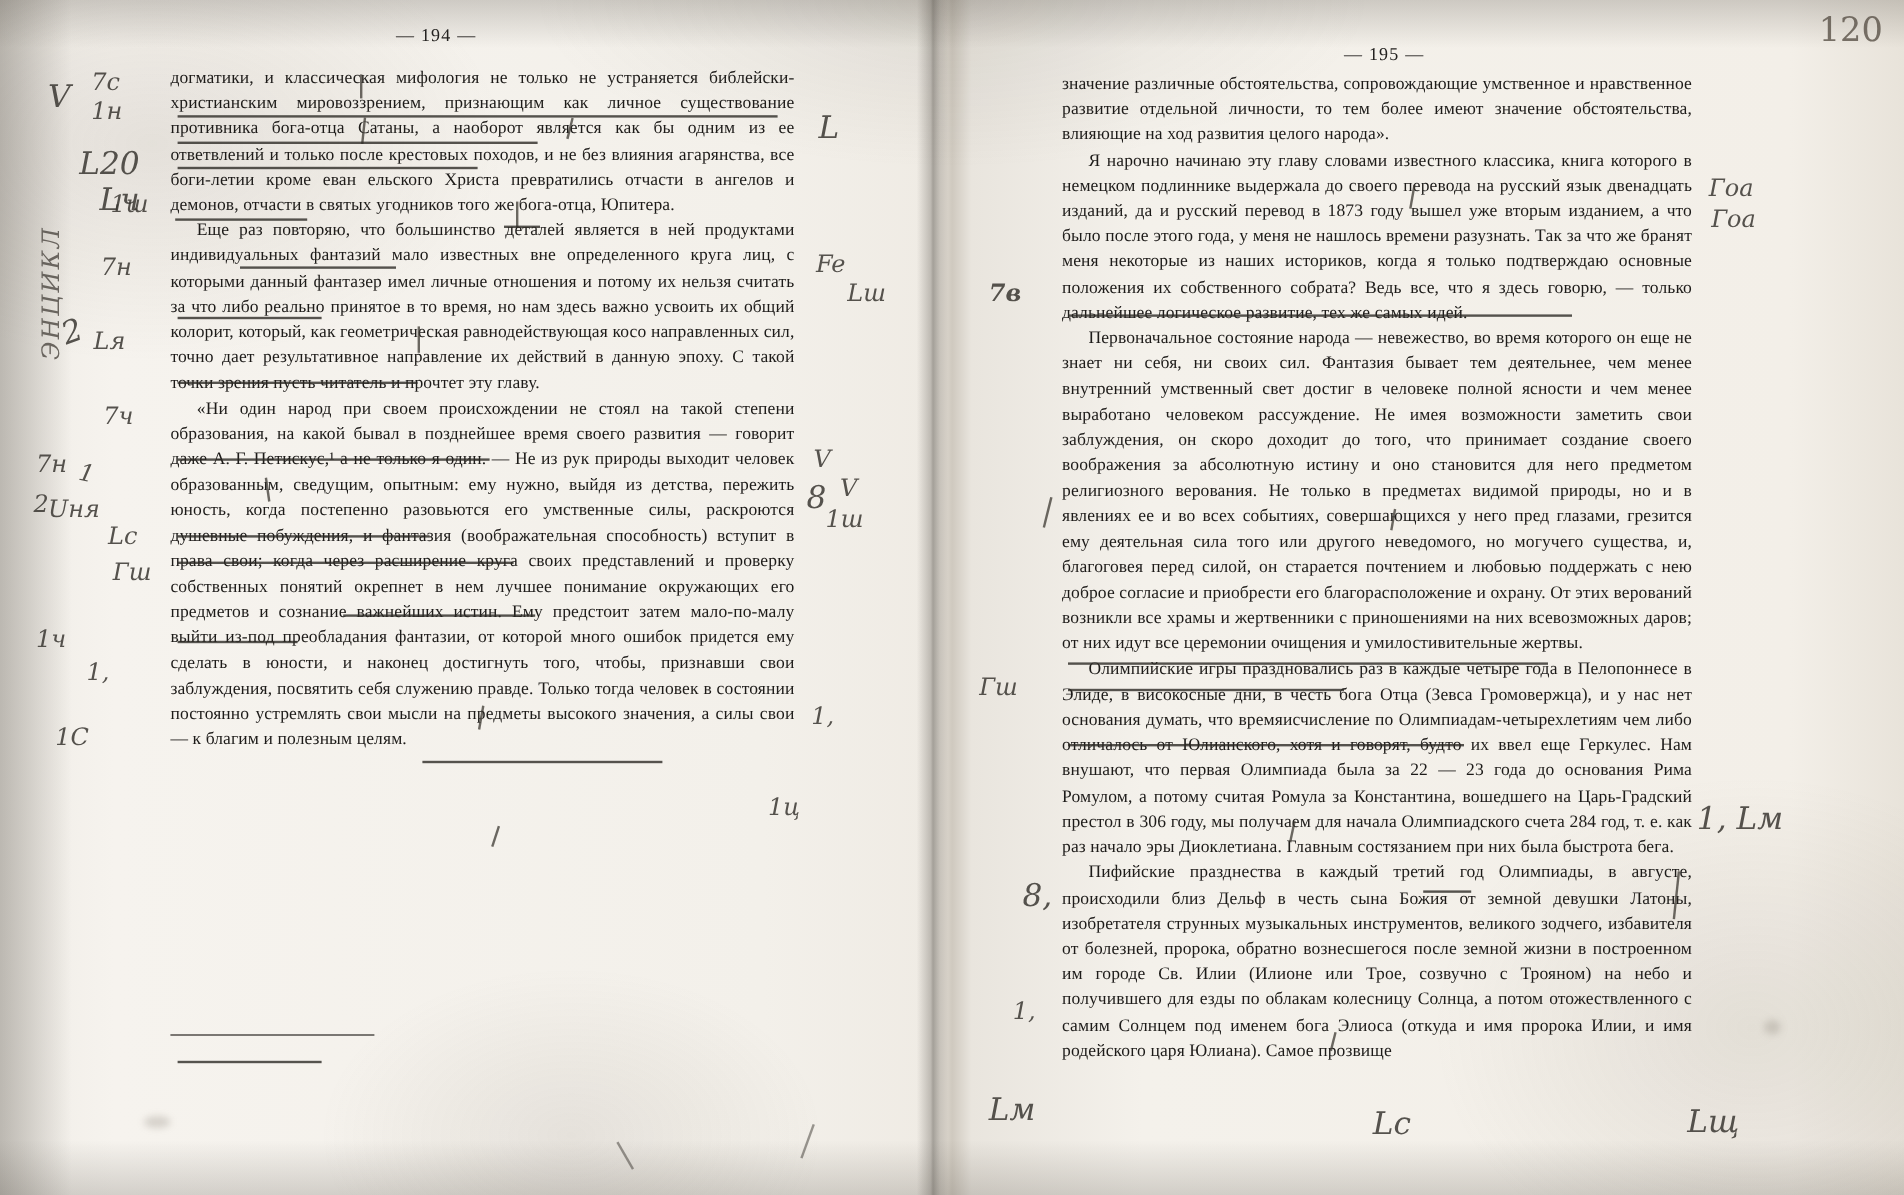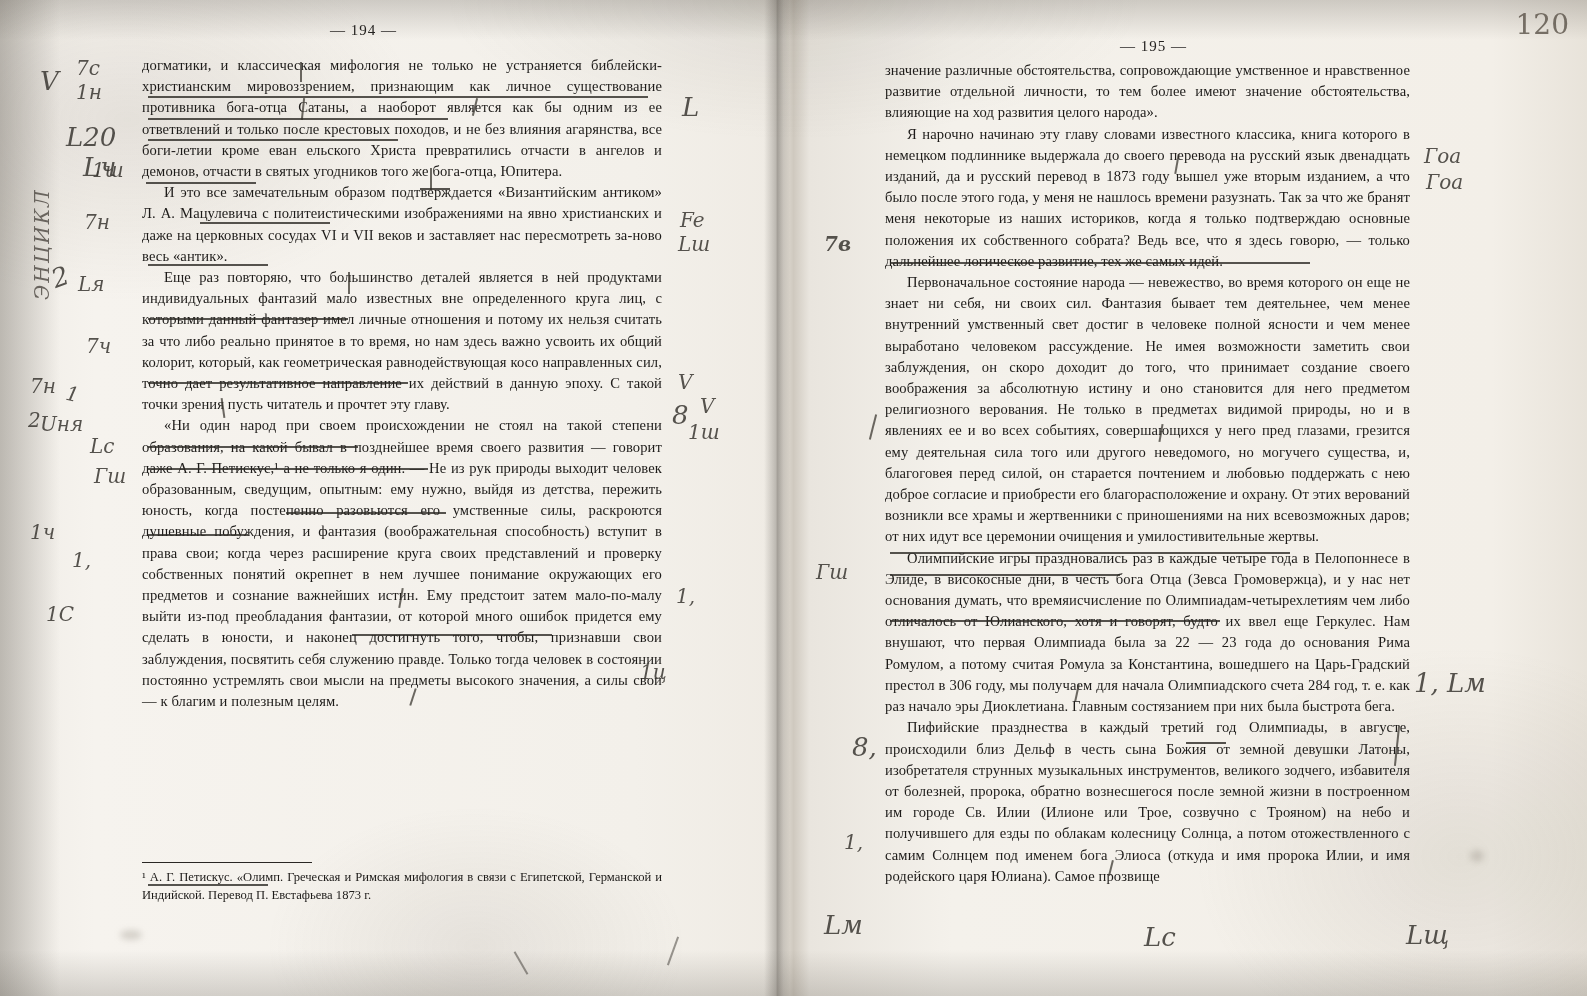--- a/index.html
+++ b/index.html
@@ -171,28 +171,26 @@
   <div class="edge-shadow-bottom"></div>
 
   <div class="smudge" style="left:1470px; top:850px; width:14px; height:12px;"></div>
   <div class="smudge" style="left:120px; top:930px; width:22px; height:10px;"></div>
 
   <div class="col col-left">
     <div class="page-num pn-left">— 194 —</div>
 
     <div class="body-text bt-left">
       <p class="noind">догматики, и классическая мифология не только не устраняется библейски-христианским мировоззрением, признающим как личное существование противника бога-отца Сатаны, а наоборот является как бы одним из ее ответвлений и только после крестовых походов, и не без влияния агарянства, все боги-летии кроме еван ельского Христа превратились отчасти в ангелов и демонов, отчасти в святых угодников того же бога-отца, Юпитера.</p>
-      <p>И это все замечательным образом подтверждается «Византийским антиком» Л. А. Мацулевича с политеистическими изображениями на явно христианских и даже на церковных сосудах VI и VII веков и заставляет нас пересмотреть за-ново весь «антик».</p>
       <p>Еще раз повторяю, что большинство деталей является в ней продуктами индивидуальных фантазий мало известных вне определенного круга лиц, с которыми данный фантазер имел личные отношения и потому их нельзя считать за что либо реально принятое в то время, но нам здесь важно усвоить их общий колорит, который, как геометрическая равнодействующая косо направленных сил, точно дает результативное направление их действий в данную эпоху. С такой точки зрения пусть читатель и прочтет эту главу.</p>
       <p>«Ни один народ при своем происхождении не стоял на такой степени образования, на какой бывал в позднейшее время своего развития — говорит даже А. Г. Петискус,¹ а не только я один. — Не из рук природы выходит человек образованным, сведущим, опытным: ему нужно, выйдя из детства, пережить юность, когда постепенно разовьются его умственные силы, раскроются душевные побуждения, и фантазия (воображательная способность) вступит в права свои; когда через расширение круга своих представлений и проверку собственных понятий окрепнет в нем лучшее понимание окружающих его предметов и сознание важнейших истин. Ему предстоит затем мало-по-малу выйти из-под преобладания фантазии, от которой много ошибок придется ему сделать в юности, и наконец достигнуть того, чтобы, признавши свои заблуждения, посвятить себя служению правде. Только тогда человек в состоянии постоянно устремлять свои мысли на предметы высокого значения, а силы свои — к благим и полезным целям.</p>
     </div>
 
     <div class="footnote">
       <div class="rule"></div>
-      <div>¹ А. Г. Петискус. «Олимп. Греческая и Римская мифология в связи с Египетской, Германской и Индийской. Перевод П. Евстафьева 1873 г.</div>
     </div>
   </div>
 
   <div class="col col-right">
     <div class="page-num pn-right">— 195 —</div>
 
     <div class="body-text bt-right">
       <p class="noind">значение различные обстоятельства, сопровождающие умственное и нравственное развитие отдельной личности, то тем более имеют значение обстоятельства, влияющие на ход развития целого народа».</p>
       <p>Я нарочно начинаю эту главу словами известного классика, книга которого в немецком подлиннике выдержала до своего перевода на русский язык двенадцать изданий, да и русский перевод в 1873 году вышел уже вторым изданием, а что было после этого года, у меня не нашлось времени разузнать. Так за что же бранят меня некоторые из наших историков, когда я только подтверждаю основные положения их собственного собрата? Ведь все, что я здесь говорю, — только дальнейшее логическое развитие, тех же самых идей.</p>
       <p>Первоначальное состояние народа — невежество, во время которого он еще не знает ни себя, ни своих сил. Фантазия бывает тем деятельнее, чем менее внутренний умственный свет достиг в человеке полной ясности и чем менее выработано человеком рассуждение. Не имея возможности заметить свои заблуждения, он скоро доходит до того, что принимает создание своего воображения за абсолютную истину и оно становится для него предметом религиозного верования. Не только в предметах видимой природы, но и в явлениях ее и во всех событиях, совершающихся у него пред глазами, грезится ему деятельная сила того или другого неведомого, но могучего существа, и, благоговея перед силой, он старается почтением и любовью поддержать с нею доброе согласие и приобрести его благорасположение и охрану. От этих верований возникли все храмы и жертвенники с приношениями на них всевозможных даров; от них идут все церемонии очищения и умилостивительные жертвы.</p>
@@ -222,21 +220,21 @@
     <div class="ann med" style="left:28px; top:408px;">2</div>
     <div class="ann med" style="left:40px; top:412px;">Uня</div>
     <div class="ann med" style="left:90px; top:434px;">Lc</div>
     <div class="ann med" style="left:94px; top:464px;">Гш</div>
     <div class="ann med" style="left:30px; top:520px;">1ч</div>
     <div class="ann med" style="left:72px; top:548px;">1,</div>
     <div class="ann med" style="left:46px; top:602px;">1С</div>
 
     <div class="ann big" style="left:682px; top:92px;">L</div>
     <div class="ann med" style="left:680px; top:208px;">Fe</div>
-    <div class="ann med" style="left:678px; top:232px;text-align:right;">Lш</div>
+    <div class="ann med" style="left:706px; top:232px;text-align:right;">Lш</div>
     <div class="ann med" style="left:678px; top:370px;">V</div>
     <div class="ann big" style="left:672px; top:400px;">8</div>
     <div class="ann med" style="left:700px; top:394px;">V</div>
     <div class="ann med" style="left:688px; top:420px;">1ш</div>
     <div class="ann med" style="left:676px; top:584px;">1,</div>
     <div class="ann med" style="left:640px; top:660px;">1ц</div>
 
     <div class="ann med" style="left:824px; top:232px;font-weight:bold;">7в</div>
     <div class="ann med" style="left:816px; top:560px;">Гш</div>
     <div class="ann big" style="left:852px; top:732px;">8,</div>

